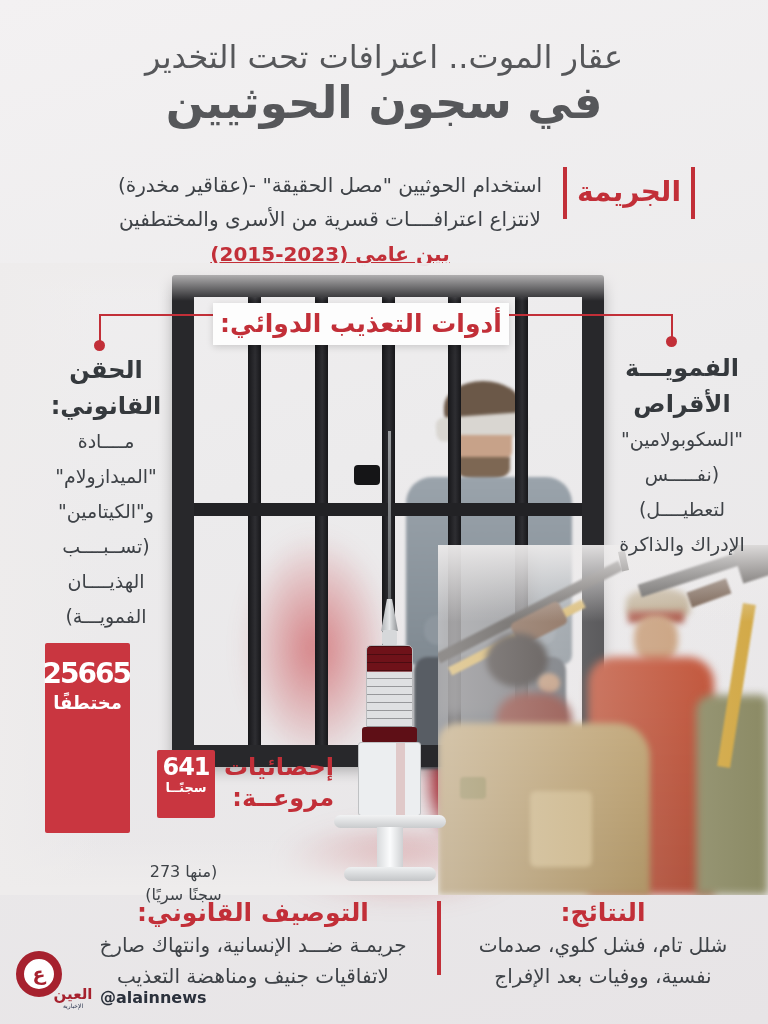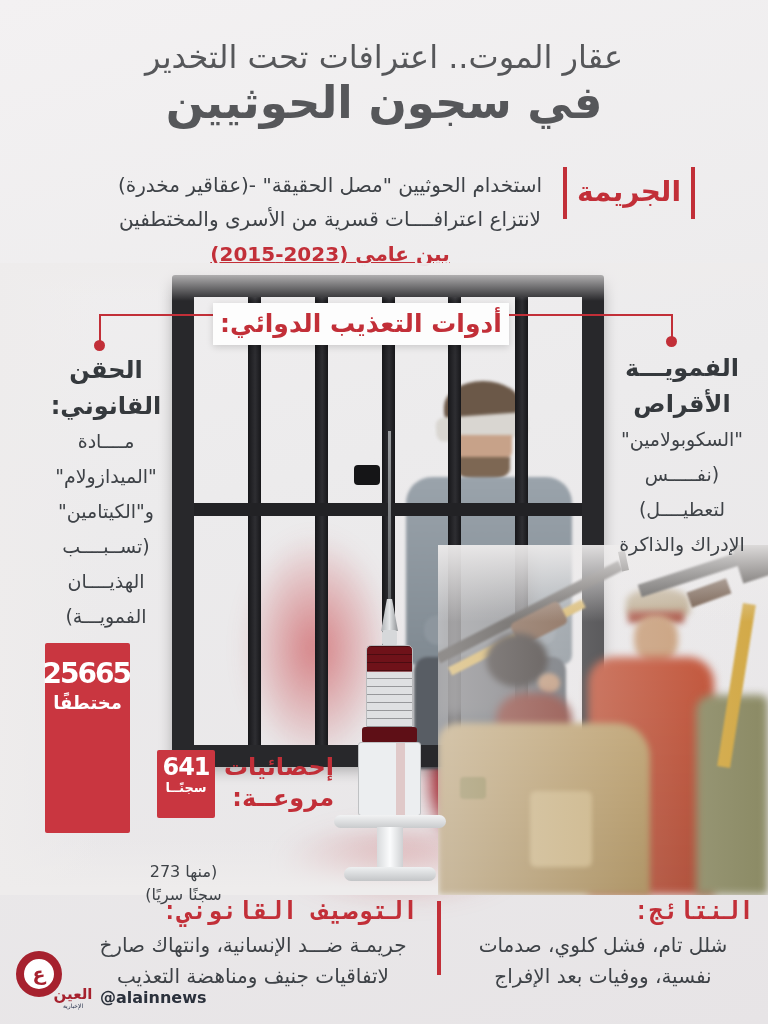--- a/index.html
+++ b/index.html
@@ -122,21 +122,21 @@
   .box-pri{left:157px;top:750px;width:58px;height:68px;padding-top:4px;}
   .box-pri .num{font-size:24px;font-weight:bold;letter-spacing:-1px;line-height:26px;}
   .box-pri .lab{font-size:13px;font-weight:bold;white-space:nowrap;}
   .note-pri{position:absolute;left:136px;top:820px;width:95px;z-index:10;text-align:center;
     color:var(--body-dark);font-size:16px;font-weight:500;line-height:23px;white-space:nowrap;margin-top:40px;}
   .stats-title{position:absolute;left:220px;top:752px;width:114px;z-index:10;text-align:right;
     color:var(--red);font-size:24px;font-weight:bold;line-height:31px;white-space:nowrap;}
   
   .legal{position:absolute;left:88px;top:896px;width:330px;z-index:10;}
   .results{position:absolute;left:452px;top:896px;width:302px;z-index:10;}
-  .bsec .bt{font-size:25px;font-weight:bold;color:var(--red);text-align:right;white-space:nowrap;line-height:34px;font-family:Liberation Mono, monospace;}
+  .bsec .bt{font-size:25px;font-weight:bold;color:var(--red);text-align:center;white-space:nowrap;line-height:34px;}
   .bsec .bl{font-size:20px;color:var(--body-dark);text-align:center;line-height:31px;white-space:nowrap;font-weight:400;}
   .bdiv{position:absolute;left:437px;top:901px;width:4px;height:74px;background:var(--red);z-index:10;}
   
   .logo-circle{position:absolute;left:16px;top:951px;width:46px;height:46px;border-radius:50%;
     border:8px solid var(--logo-red);background:#fff;z-index:10;text-align:center;}
   .logo-circle span{display:block;font-size:19px;line-height:29px;font-weight:bold;color:var(--logo-red);}
   .logo-word{position:absolute;left:50px;top:986px;width:46px;z-index:11;text-align:center;}
   .logo-word .nm{font-size:15px;font-weight:bold;color:var(--logo-red);line-height:16px;white-space:nowrap;}
   .logo-word .tg{font-size:6px;color:#26304a;line-height:8px;white-space:nowrap;}
   .handle{position:absolute;left:100px;top:988px;z-index:10;direction:ltr;

